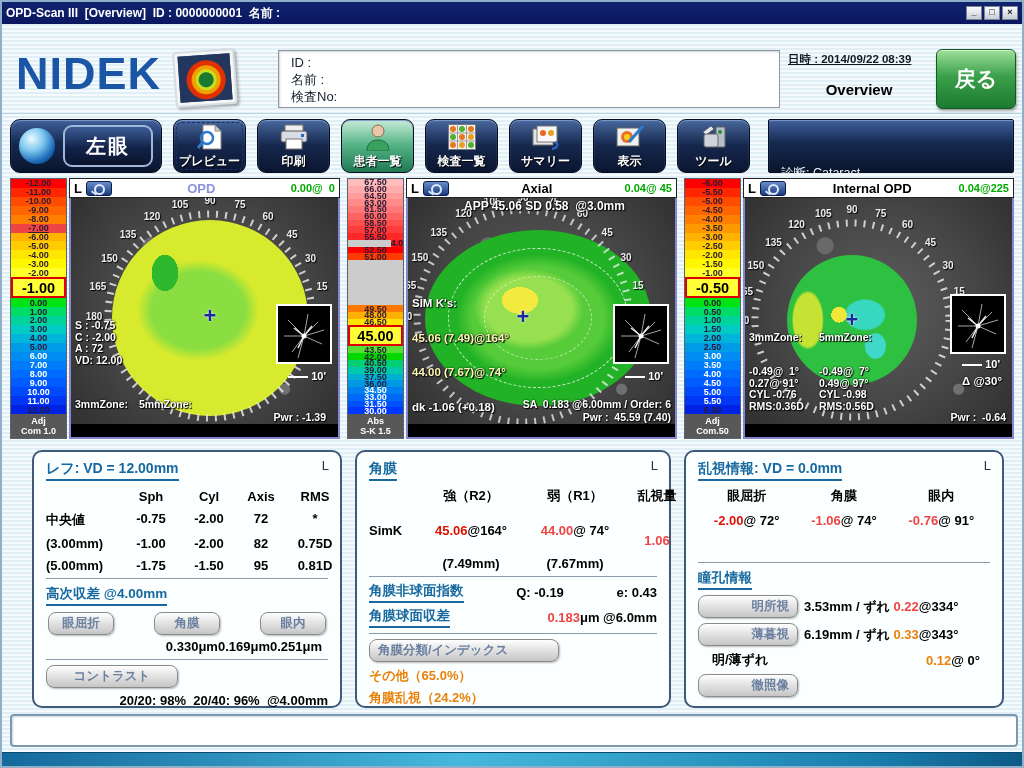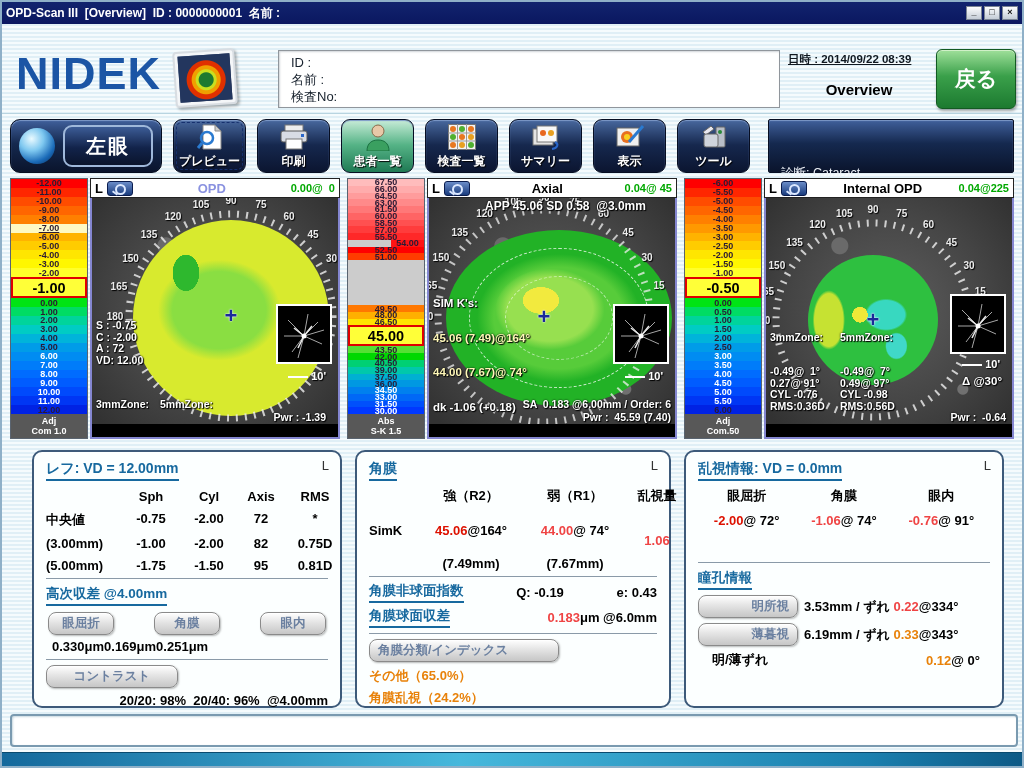--- a/index.html
+++ b/index.html
@@ -45,21 +45,21 @@
   .tbtn.green{background:linear-gradient(#c8ecd8,#55b386 48%,#1f7a54);}
   .tbtn.focus{outline:1px dashed #16306e;outline-offset:-4px;}
   .ticon{height:32px;display:flex;align-items:center;justify-content:center;}
   .tlabel{color:#fff;font-size:12px;font-weight:bold;white-space:nowrap;text-shadow:1px 1px 1px #000;}
   .tbtn.green .tlabel{color:#fff;}
   .diagbox{margin-left:auto;width:246px;height:54px;border-radius:2px;background:linear-gradient(#40609c,#15294f 45%,#0a142c);
     border:1px solid #070e22;color:#eef2f8;font-size:12.5px;padding:8px 12px;line-height:18px;box-shadow:inset 0 1px 1px #7e9ac8;white-space:pre;}
   
   .maps{position:absolute;left:0;top:176px;width:100%;height:261px;display:flex;padding:0 8px;gap:7px;}
   .mpanel{flex:1;display:flex;}
-  .scol{width:78px;display:flex;flex-direction:column;border:1px solid #5a6470;background:#ccc;}
+  .scol{width:57px;display:flex;flex-direction:column;border:1px solid #5a6470;background:#ccc;}
   .scell{flex:1;display:flex;align-items:center;justify-content:center;font-size:9px;font-weight:bold;overflow:hidden;}
   .scell.hl{flex:0 0 21px;background:#ffff38 !important;border:2px solid #e00000;color:#000 !important;
     font-size:14.5px;z-index:2;}
   .sfoot{flex:0 0 24px;background:#585858;color:#fff;font-size:9px;font-weight:bold;text-align:center;
     display:flex;flex-direction:column;justify-content:center;line-height:10px;}
   .mapcol{flex:1;display:flex;flex-direction:column;margin-left:2px;}
   .mhead{height:20px;background:#fff;border:1px solid #222;display:flex;align-items:center;gap:4px;padding:0 4px;}
   .eyeL{font-size:13px;font-weight:bold;color:#000;}
   .magbtn{width:26px;height:15px;border-radius:3px;background:linear-gradient(#6a8cc8,#1a3c7e);
     border:1px solid #0a1c4e;position:relative;}
@@ -101,21 +101,21 @@
   .bold13{font-size:13px;font-weight:bold;color:#000;white-space:pre;}
   .g{color:#ef4444;margin-top:20px;}.r{color:#dd1100;}.o{color:#e8820a;}
   
   #refpanel{width:310px;}
   .reftable{display:grid;grid-template-columns:76px 58px 58px 46px 62px;row-gap:7px;margin-top:8px;
     font-size:13px;font-weight:bold;color:#000;}
   .reftable .c{text-align:center;white-space:pre;}
   .reftable .l{text-align:left;white-space:pre;}
   .hoarow{display:flex;justify-content:space-between;margin-top:6px;padding:0 2px;}
   .hoarow .gbtn{width:66px;}
-  .hoavals{display:flex;justify-content:flex-start;margin-top:4px;padding:0 6px;}
+  .hoavals{display:flex;justify-content:flex-end;margin-top:4px;padding:0 6px;}
   
   #corpanel{width:316px;}
   .kgrid{display:grid;grid-template-columns:44px 100px 92px 56px;font-size:13px;font-weight:bold;
     color:#000;row-gap:4px;margin-top:6px;align-items:center;gap:8px;}
   .kgrid .c{text-align:center;white-space:pre;}
   .rowflex{display:flex;align-items:center;justify-content:space-between;margin:4px 0;}
   
   #astpanel{width:320px;}
   .agrid{display:grid;grid-template-columns:1fr 1fr 1fr;font-size:13px;font-weight:bold;color:#000;
     row-gap:8px;margin-top:6px;}
@@ -264,21 +264,21 @@
 
   <div class="maps">
 
     <div class="mpanel">
       <div class="scol">
           <div class="scell" style="background: rgb(255, 0, 0); color: rgb(42, 26, 52);">-12.00</div>
           <div class="scell" style="background: rgb(255, 38, 0); color: rgb(42, 26, 52);">-11.00</div>
           <div class="scell" style="background: rgb(255, 76, 0); color: rgb(42, 26, 52);">-10.00</div>
           <div class="scell" style="background: rgb(255, 102, 0); color: rgb(42, 26, 52);">-9.00</div>
           <div class="scell" style="background: rgb(255, 128, 0); color: rgb(42, 26, 52);">-8.00</div>
-          <div class="scell" style="background: #fef9c3; color: rgb(42, 26, 52); text-decoration: underline;">-7.00</div>
+          <div class="scell" style="background: #ef4444; color: rgb(42, 26, 52); text-decoration: underline;">-7.00</div>
           <div class="scell" style="background: rgb(255, 179, 0); color: rgb(42, 26, 52);">-6.00</div>
           <div class="scell" style="background: rgb(255, 204, 0); color: rgb(42, 26, 52);">-5.00</div>
           <div class="scell" style="background: rgb(255, 230, 0); color: rgb(42, 26, 52);">-4.00</div>
           <div class="scell" style="background: rgb(255, 247, 0); color: rgb(42, 26, 52);">-3.00</div>
           <div class="scell" style="background: rgb(255, 255, 42); color: rgb(42, 26, 52);">-2.00</div>
           <div class="scell hl">-1.00</div>
           <div class="scell" style="background: rgb(0, 228, 20); color: rgb(42, 26, 52);">0.00</div>
           <div class="scell" style="background: rgb(0, 220, 100); color: rgb(42, 26, 52);">1.00</div>
           <div class="scell" style="background: rgb(0, 212, 156); color: rgb(42, 26, 52);">2.00</div>
           <div class="scell" style="background: rgb(0, 204, 196); color: rgb(42, 26, 52);">3.00</div>
@@ -638,18 +638,21 @@
         <span class="bold13"><span>3.53mm / ずれ </span><span class="g">0.22</span><span>@334°</span></span>
       </div>
       <div class="prow">
         <span class="gbtn">薄暮視</span>
         <span class="bold13"><span>6.19mm / ずれ </span><span class="o">0.33</span><span>@343°</span></span>
       </div>
       <div class="prow" style="justify-content:space-between;">
         <span class="bold13" style="padding-left:14px;">明/薄ずれ</span>
         <span class="bold13" style="padding-right:10px;"><span class="o">0.12</span><span>@ 0°</span></span>
       </div>
+      <div class="prow">
+        <span class="gbtn">徹照像</span>
+      </div>
     </div>
   </div>
 
   <div class="finput"></div>
   <div class="sbar"></div>
 </div>
 
 </body></html>

